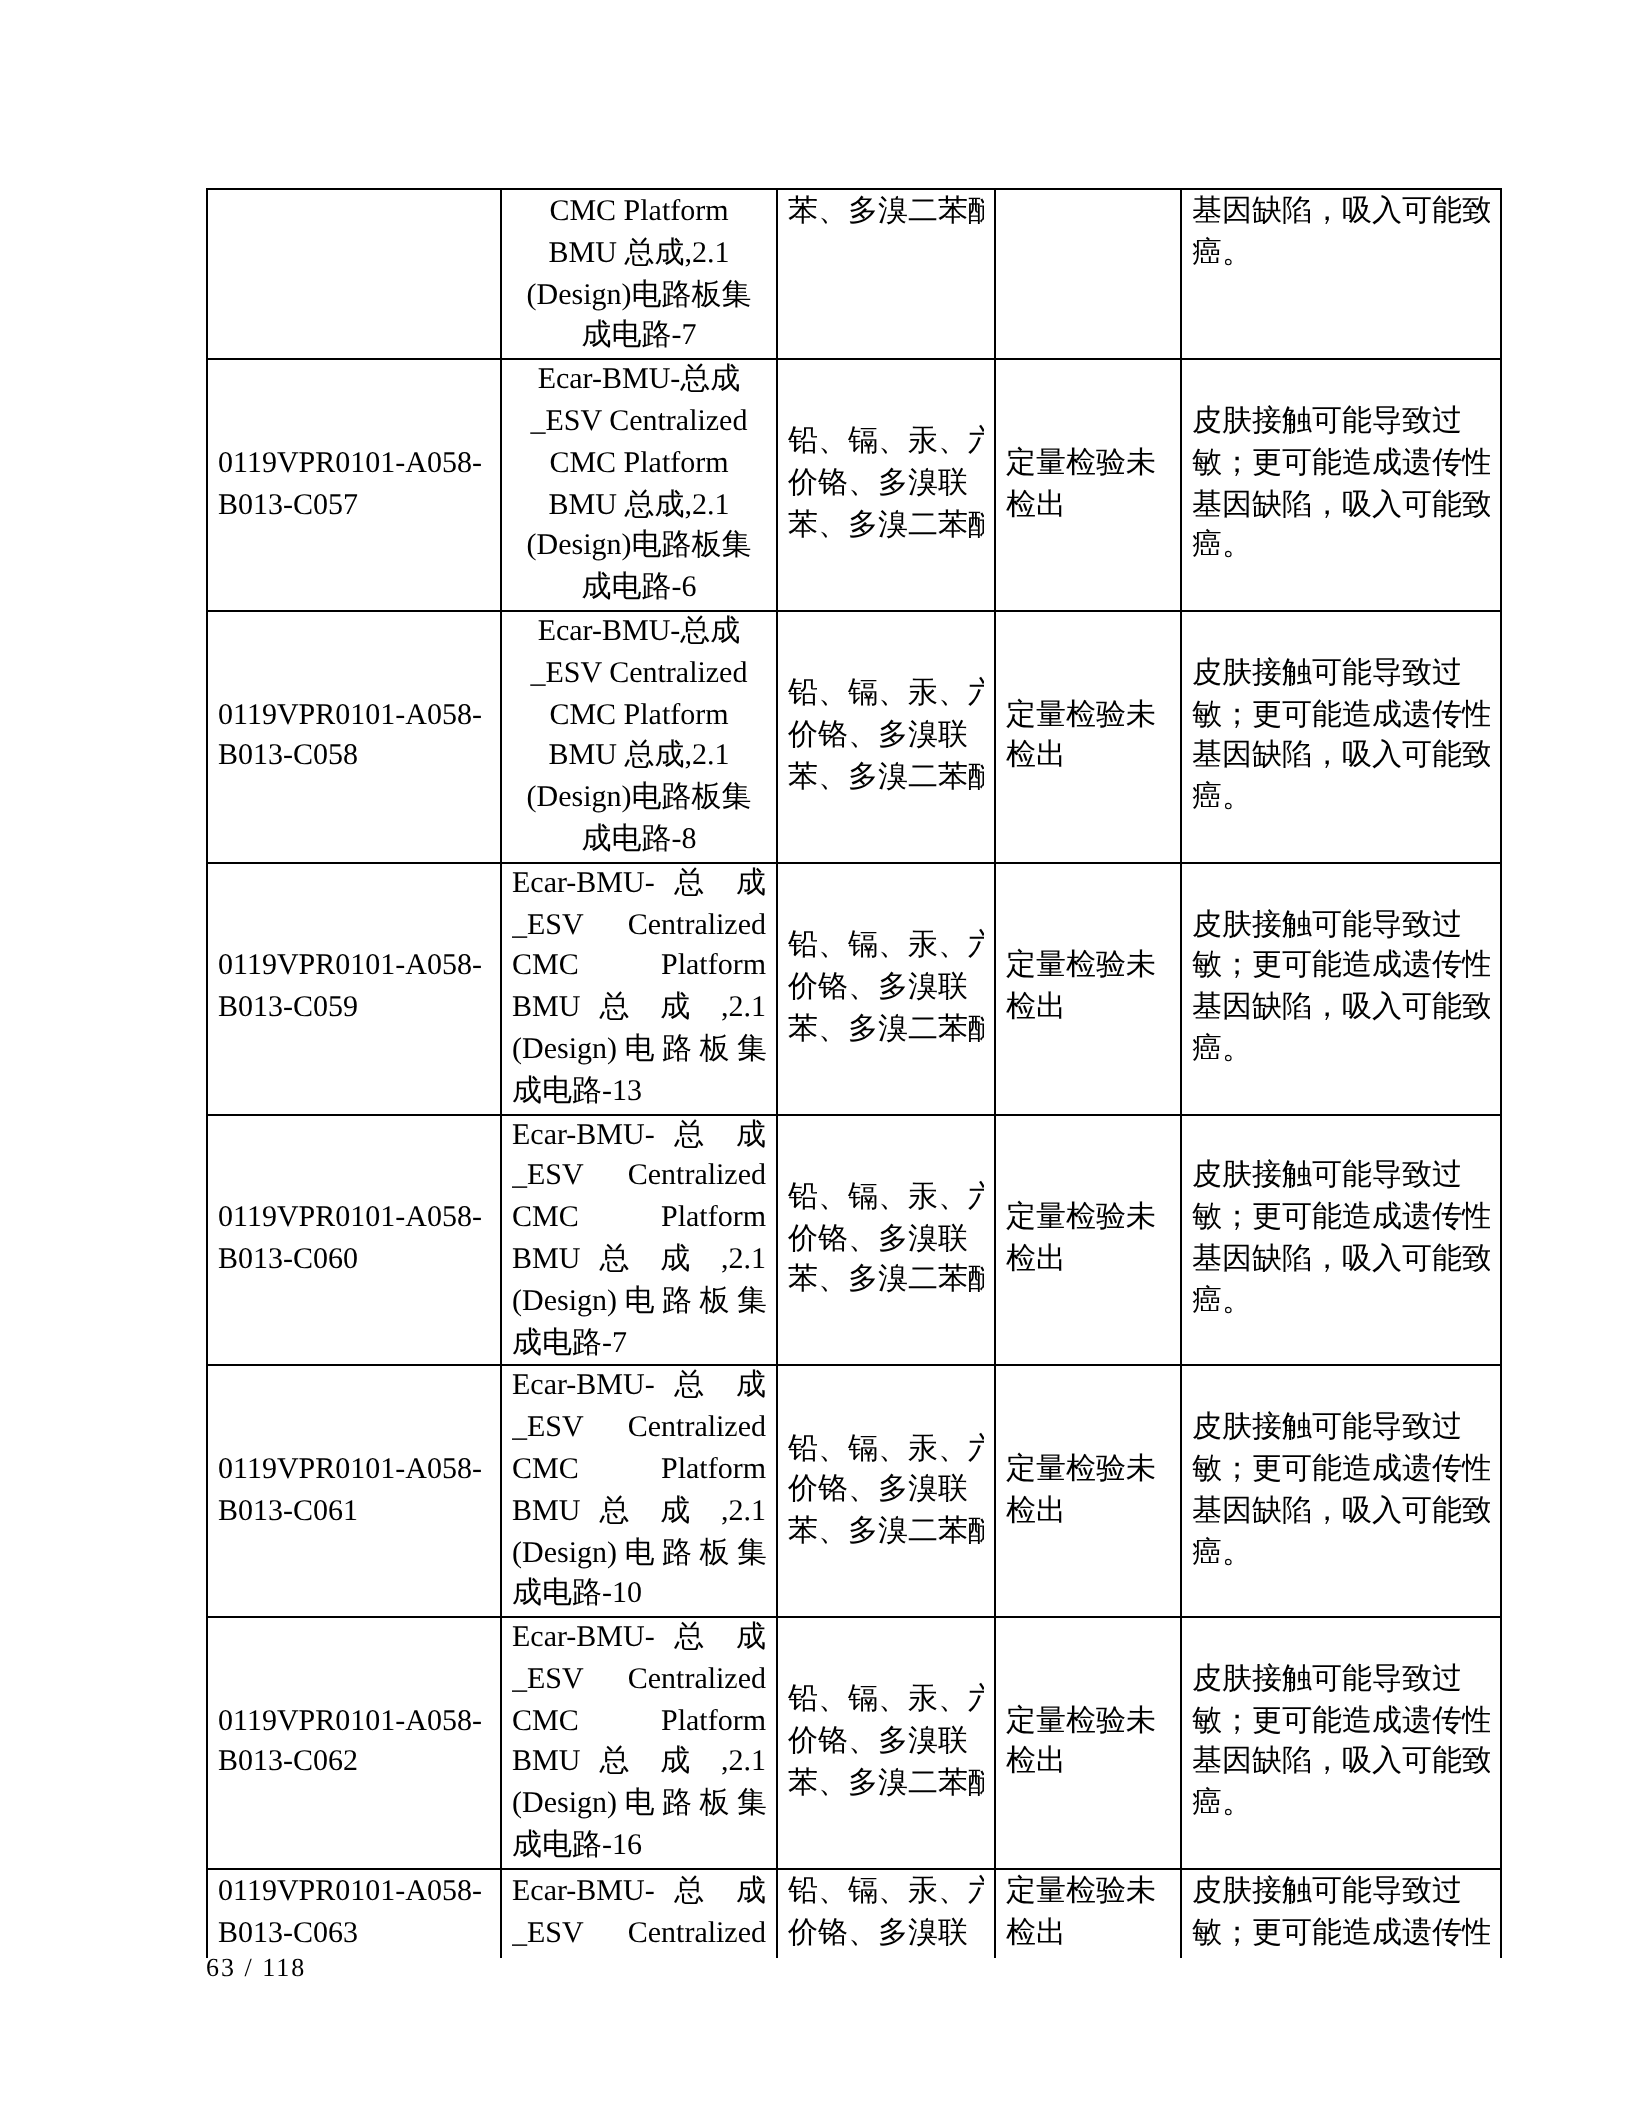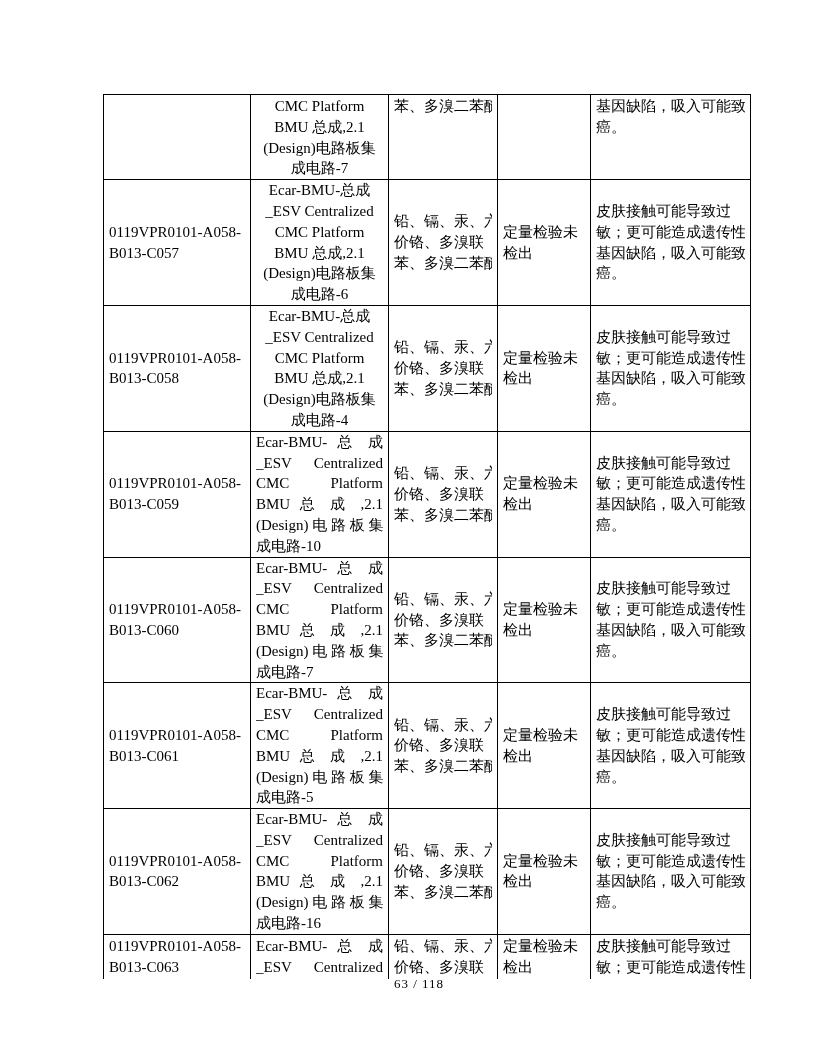--- a/index.html
+++ b/index.html
@@ -42,21 +42,21 @@
   tr.row-full  td { height: 124px; }
   tr.row-clip  td { height: 43px; border-bottom: none; }
   .line { white-space: nowrap; overflow: hidden; }
   .align-center  { text-align: center; }
   .align-justify { text-align: justify; text-align-last: justify; }
   .footer {
     position: absolute;
     left: 103px;
     top: 976px;
     width: 632px;
-    text-align: center;
+    text-align: left;
     font-size: 13px;
     letter-spacing: 1px;
   }
 </style>
 </head>
 <body>
 
 <div class="page">
 
   <table class="doc-table">
@@ -118,21 +118,21 @@
           <td>
             <div class="line">0119VPR0101-A058-</div>
             <div class="line">B013-C058</div>
           </td>
           <td>
             <div class="line align-center">Ecar-BMU-总成</div>
             <div class="line align-center">_ESV Centralized</div>
             <div class="line align-center">CMC Platform</div>
             <div class="line align-center">BMU 总成,2.1</div>
             <div class="line align-center">(Design)电路板集</div>
-            <div class="line align-center">成电路-4</div>
+            <div class="line align-center">成电路-8</div>
           </td>
           <td>
             <div class="line">铅、镉、汞、六</div>
             <div class="line">价铬、多溴联</div>
             <div class="line">苯、多溴二苯醚</div>
           </td>
           <td>
             <div class="line">定量检验未</div>
             <div class="line">检出</div>
           </td>
@@ -147,79 +147,79 @@
           <td>
             <div class="line">0119VPR0101-A058-</div>
             <div class="line">B013-C059</div>
           </td>
           <td>
             <div class="line align-justify">Ecar-BMU- 总 成</div>
             <div class="line align-justify">_ESV Centralized</div>
             <div class="line align-justify">CMC Platform</div>
             <div class="line align-justify">BMU 总 成 ,2.1</div>
             <div class="line align-justify">(Design) 电 路 板 集</div>
+            <div class="line">成电路-13</div>
+          </td>
+          <td>
+            <div class="line">铅、镉、汞、六</div>
+            <div class="line">价铬、多溴联</div>
+            <div class="line">苯、多溴二苯醚</div>
+          </td>
+          <td>
+            <div class="line">定量检验未</div>
+            <div class="line">检出</div>
+          </td>
+          <td>
+            <div class="line">皮肤接触可能导致过</div>
+            <div class="line">敏；更可能造成遗传性</div>
+            <div class="line">基因缺陷，吸入可能致</div>
+            <div class="line">癌。</div>
+          </td>
+        </tr>
+        <tr class="row-full">
+          <td>
+            <div class="line">0119VPR0101-A058-</div>
+            <div class="line">B013-C060</div>
+          </td>
+          <td>
+            <div class="line align-justify">Ecar-BMU- 总 成</div>
+            <div class="line align-justify">_ESV Centralized</div>
+            <div class="line align-justify">CMC Platform</div>
+            <div class="line align-justify">BMU 总 成 ,2.1</div>
+            <div class="line align-justify">(Design) 电 路 板 集</div>
+            <div class="line">成电路-7</div>
+          </td>
+          <td>
+            <div class="line">铅、镉、汞、六</div>
+            <div class="line">价铬、多溴联</div>
+            <div class="line">苯、多溴二苯醚</div>
+          </td>
+          <td>
+            <div class="line">定量检验未</div>
+            <div class="line">检出</div>
+          </td>
+          <td>
+            <div class="line">皮肤接触可能导致过</div>
+            <div class="line">敏；更可能造成遗传性</div>
+            <div class="line">基因缺陷，吸入可能致</div>
+            <div class="line">癌。</div>
+          </td>
+        </tr>
+        <tr class="row-full">
+          <td>
+            <div class="line">0119VPR0101-A058-</div>
+            <div class="line">B013-C061</div>
+          </td>
+          <td>
+            <div class="line align-justify">Ecar-BMU- 总 成</div>
+            <div class="line align-justify">_ESV Centralized</div>
+            <div class="line align-justify">CMC Platform</div>
+            <div class="line align-justify">BMU 总 成 ,2.1</div>
+            <div class="line align-justify">(Design) 电 路 板 集</div>
             <div class="line">成电路-10</div>
-          </td>
-          <td>
-            <div class="line">铅、镉、汞、六</div>
-            <div class="line">价铬、多溴联</div>
-            <div class="line">苯、多溴二苯醚</div>
-          </td>
-          <td>
-            <div class="line">定量检验未</div>
-            <div class="line">检出</div>
-          </td>
-          <td>
-            <div class="line">皮肤接触可能导致过</div>
-            <div class="line">敏；更可能造成遗传性</div>
-            <div class="line">基因缺陷，吸入可能致</div>
-            <div class="line">癌。</div>
-          </td>
-        </tr>
-        <tr class="row-full">
-          <td>
-            <div class="line">0119VPR0101-A058-</div>
-            <div class="line">B013-C060</div>
-          </td>
-          <td>
-            <div class="line align-justify">Ecar-BMU- 总 成</div>
-            <div class="line align-justify">_ESV Centralized</div>
-            <div class="line align-justify">CMC Platform</div>
-            <div class="line align-justify">BMU 总 成 ,2.1</div>
-            <div class="line align-justify">(Design) 电 路 板 集</div>
-            <div class="line">成电路-7</div>
-          </td>
-          <td>
-            <div class="line">铅、镉、汞、六</div>
-            <div class="line">价铬、多溴联</div>
-            <div class="line">苯、多溴二苯醚</div>
-          </td>
-          <td>
-            <div class="line">定量检验未</div>
-            <div class="line">检出</div>
-          </td>
-          <td>
-            <div class="line">皮肤接触可能导致过</div>
-            <div class="line">敏；更可能造成遗传性</div>
-            <div class="line">基因缺陷，吸入可能致</div>
-            <div class="line">癌。</div>
-          </td>
-        </tr>
-        <tr class="row-full">
-          <td>
-            <div class="line">0119VPR0101-A058-</div>
-            <div class="line">B013-C061</div>
-          </td>
-          <td>
-            <div class="line align-justify">Ecar-BMU- 总 成</div>
-            <div class="line align-justify">_ESV Centralized</div>
-            <div class="line align-justify">CMC Platform</div>
-            <div class="line align-justify">BMU 总 成 ,2.1</div>
-            <div class="line align-justify">(Design) 电 路 板 集</div>
-            <div class="line">成电路-5</div>
           </td>
           <td>
             <div class="line">铅、镉、汞、六</div>
             <div class="line">价铬、多溴联</div>
             <div class="line">苯、多溴二苯醚</div>
           </td>
           <td>
             <div class="line">定量检验未</div>
             <div class="line">检出</div>
           </td>

